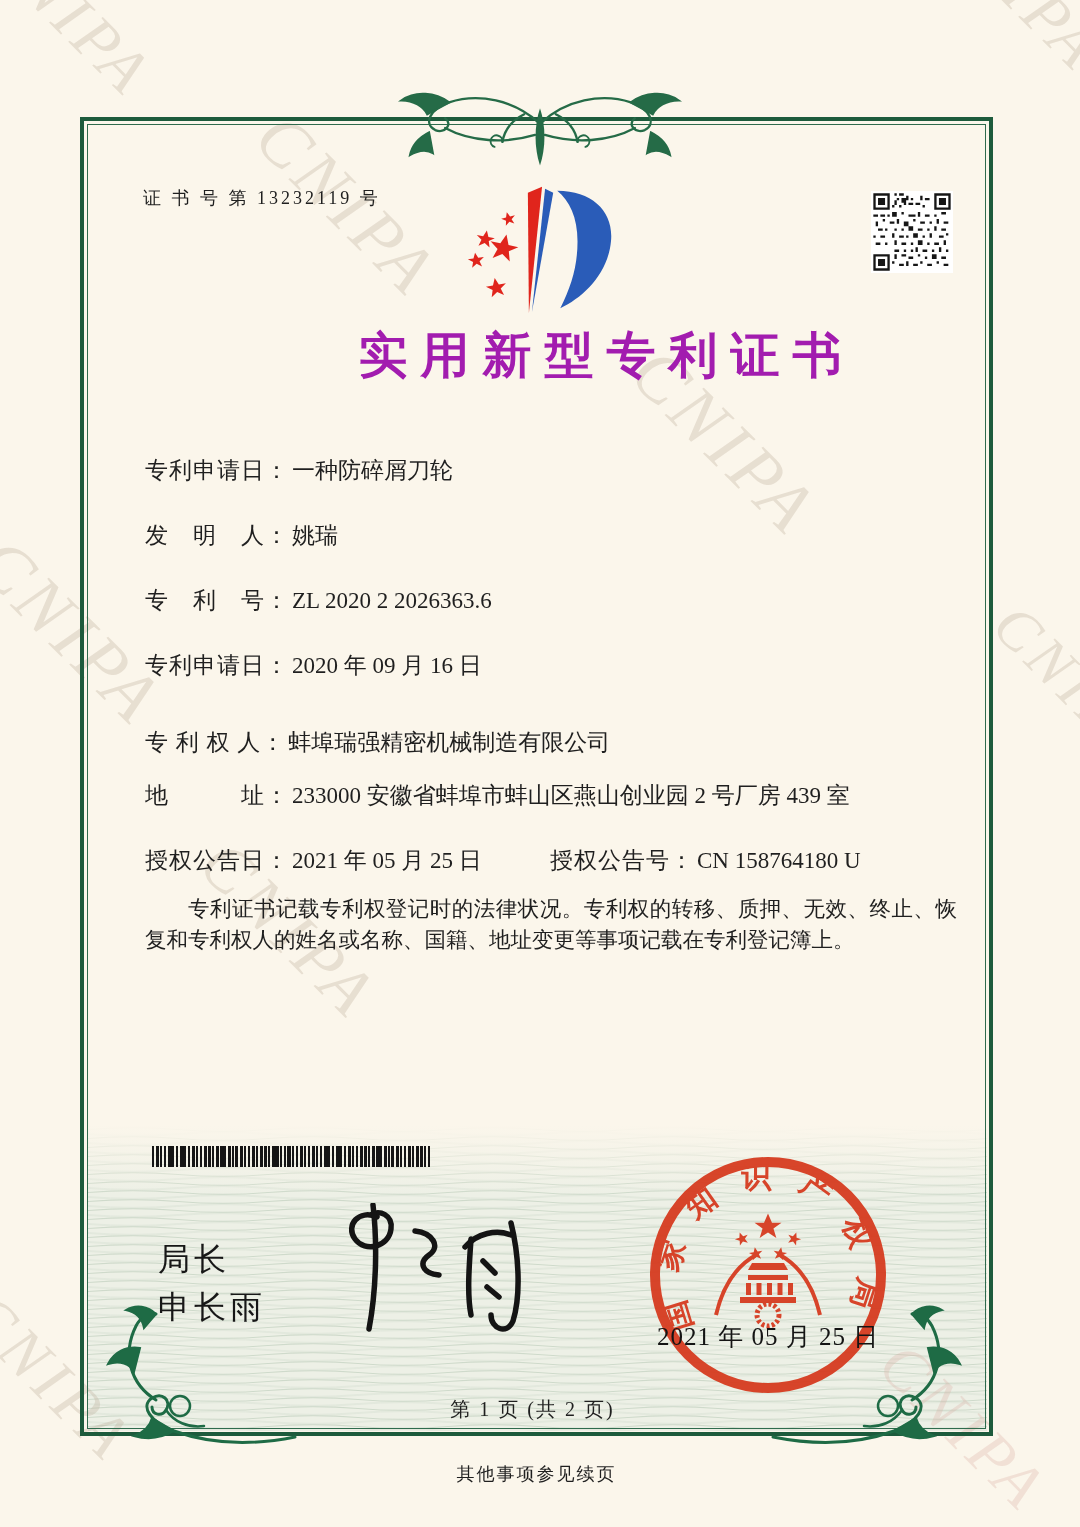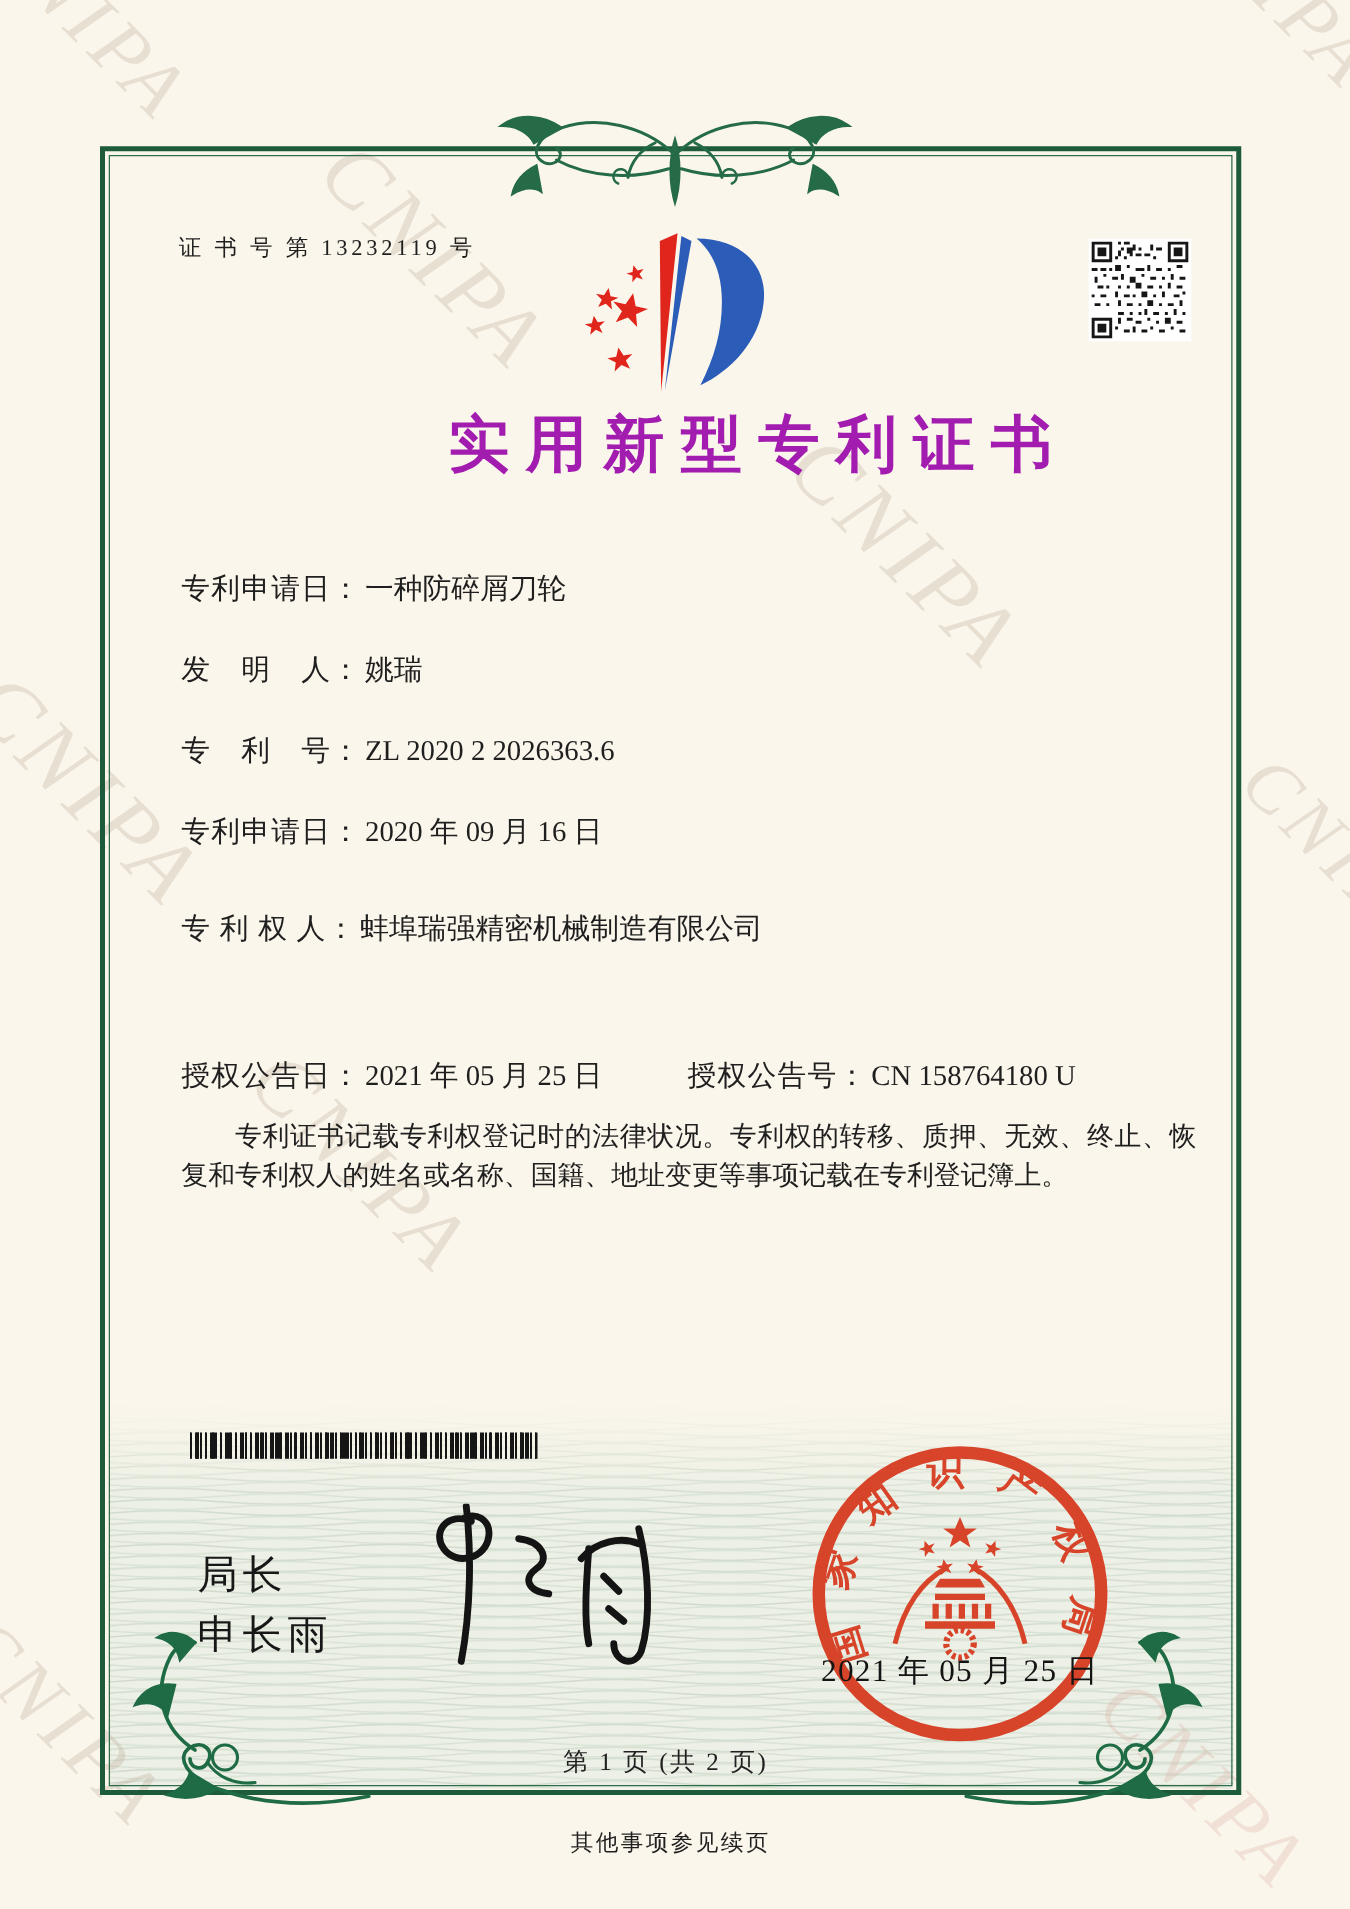--- a/index.html
+++ b/index.html
@@ -152,20 +152,23 @@
     <span class="lab">发　明　人：</span><span class="val">姚瑞</span>
   </div>
   <div class="frow" style="top:585px;">
     <span class="lab">专　利　号：</span><span class="val">ZL 2020 2 2026363.6</span>
   </div>
   <div class="frow" style="top:650px;">
     <span class="lab">专利申请日：</span><span class="val">2020 年 09 月 16 日</span>
   </div>
   <div class="frow" style="top:727px;">
     <span class="lab">专 利 权 人：</span><span class="val">蚌埠瑞强精密机械制造有限公司</span>
+  </div>
+  <div class="frow" style="top:780px;">
+    <span class="lab">地　　　址：</span><span class="val">233000 安徽省蚌埠市蚌山区燕山创业园 2 号厂房 439 室</span>
   </div>
   <div class="frow" style="top:845px;">
     <span class="lab">授权公告日：</span><span class="val">2021 年 05 月 25 日</span>
     <span class="pair2">
       <span class="lab">授权公告号：</span><span class="val">CN 158764180 U</span>
     </span>
   </div>
 
   <div class="paras">
     <p>专利证书记载专利权登记时的法律状况。专利权的转移、质押、无效、终止、恢复和专利权人的姓名或名称、国籍、地址变更等事项记载在专利登记簿上。</p>

